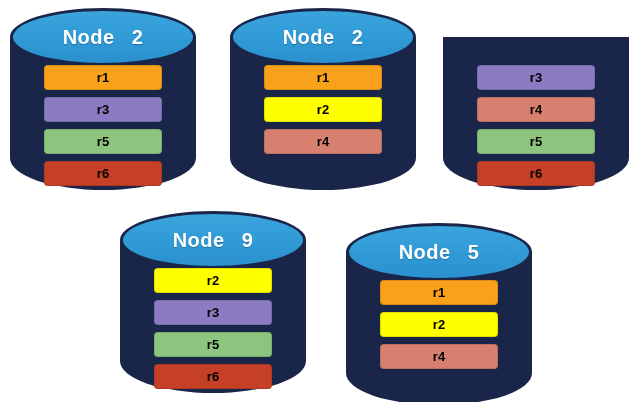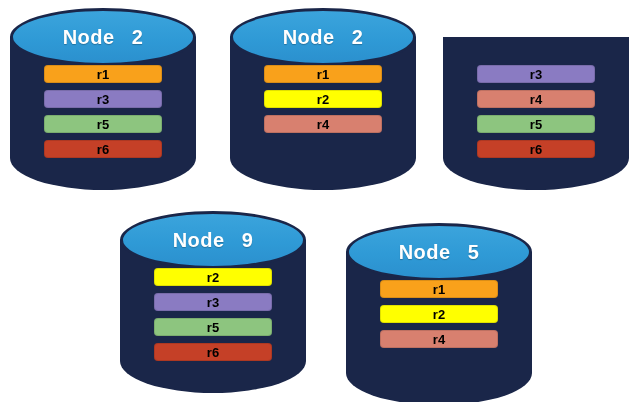--- a/index.html
+++ b/index.html
@@ -54,21 +54,21 @@
     white-space: nowrap;
     text-shadow: 0 1px 1px rgba(0,0,0,0.25);
   }
   .bars {
     position: absolute;
     left: 34px;
     right: 34px;
     top: 57px;
   }
   .bar {
-    height: 18px;
+    height: 25px;
     margin-bottom: 7px;
     border-radius: 4px;
     display: flex;
     align-items: center;
     justify-content: center;
     box-shadow: inset 0 0 0 1px rgba(0,0,0,0.12);
   }
   .bar span {
     color: var(--bartext, #000000);
     font-size: 13px;

